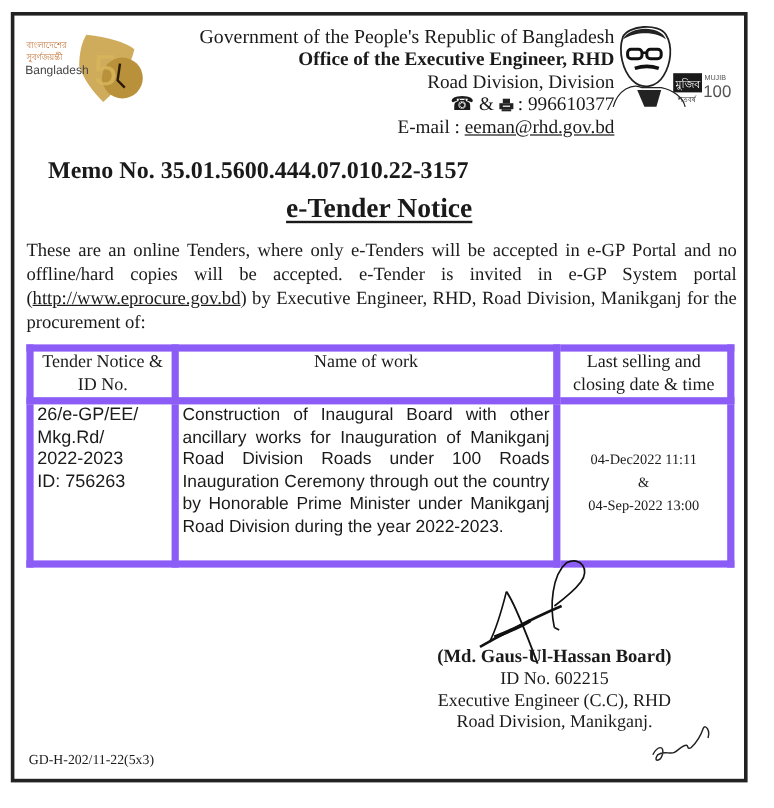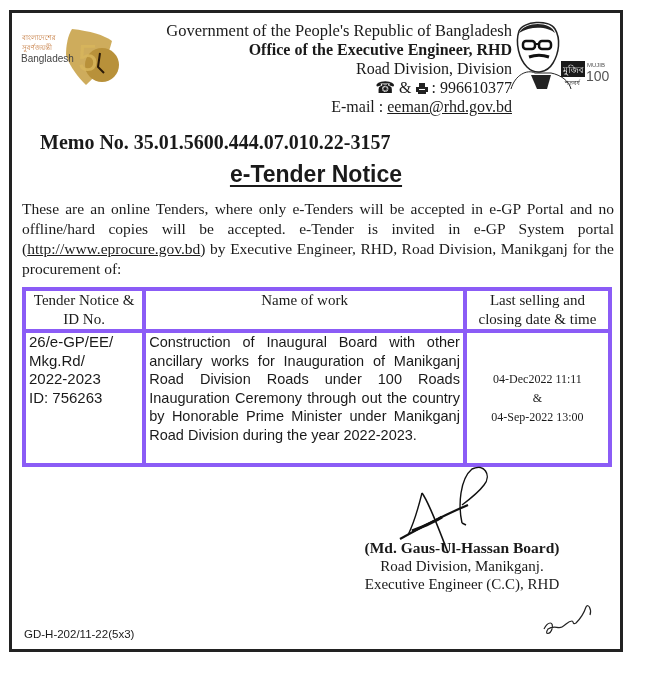--- a/index.html
+++ b/index.html
@@ -17,21 +17,21 @@
     .frame {
       position: absolute;
       left: 9px;
       top: 10px;
       width: 608px;
       height: 636px;
       border: 3px solid #222222;
       background: #ffffff;
     }
     .serif { font-family: "Liberation Serif", "DejaVu Serif", serif; }
-    .sans { font-family: Liberation Sans, sans-serif; }
+    .sans { font-family: Liberation Serif, serif; }
 
     
     .header {
       position: absolute;
       left: 0; top: 0; width: 608px; height: 110px;
     }
     .header-text {
       position: absolute;
       left: 100px; width: 400px; top: 8px;
       text-align: right;
@@ -85,21 +85,21 @@
     .intro .url { text-decoration: underline; }
 
     
     .tender-table {
       position: absolute;
       left: 10px; top: 274px;
       width: 590px;
       border-collapse: collapse;
     }
     .tender-table th, .tender-table td {
-      border: 4px solid #8b5cf6;
+      border: 6px solid #8b5cf6;
       padding: 0 3px;
       vertical-align: top;
     }
     .tender-table th {
       font-family: "Liberation Serif", "DejaVu Serif", serif;
       font-weight: normal;
       font-size: 15px;
       line-height: 19px;
       text-align: center;
       height: 38px;
@@ -257,22 +257,23 @@
       <path d="M30 28 C26 44 22 58 16 70" stroke="#111" stroke-width="1.4" fill="none"></path>
       <path d="M8 74 C26 64 52 50 76 40" stroke="#111" stroke-width="2.2" fill="none"></path>
       <path d="M20 66 C30 62 44 56 50 52" stroke="#111" stroke-width="3" fill="none"></path>
       <path d="M70 58 C66 40 68 14 80 4 C92 -2 100 10 92 20 C86 28 78 34 70 40" stroke="#111" stroke-width="1.4" fill="none"></path>
       <path d="M70 58 L74 60" stroke="#111" stroke-width="1.4" fill="none"></path>
     </svg>
   </div>
 
   <div class="signer serif">
     <div class="name">(Md. Gaus-Ul-Hassan Board)</div>
+    <div>ID No. 602215</div>
+    <div>Executive Engineer (C.C), RHD</div>
     <div>Road Division, Manikganj.</div>
-    <div>Executive Engineer (C.C), RHD</div>
   </div>
 
   <div class="initial">
     <svg width="60" height="40" viewBox="0 0 60 40">
       <path d="M4 30 C8 22 14 22 12 30 C10 36 4 36 8 30 C14 26 18 30 22 28 C26 26 28 22 32 22 C34 22 32 26 36 24 C40 20 44 14 46 8 C48 4 52 10 50 16" stroke="#222" stroke-width="1.2" fill="none"></path>
     </svg>
   </div>
 
   <div class="footer-code sans">GD-H-202/11-22(5x3)</div>
 </div>

